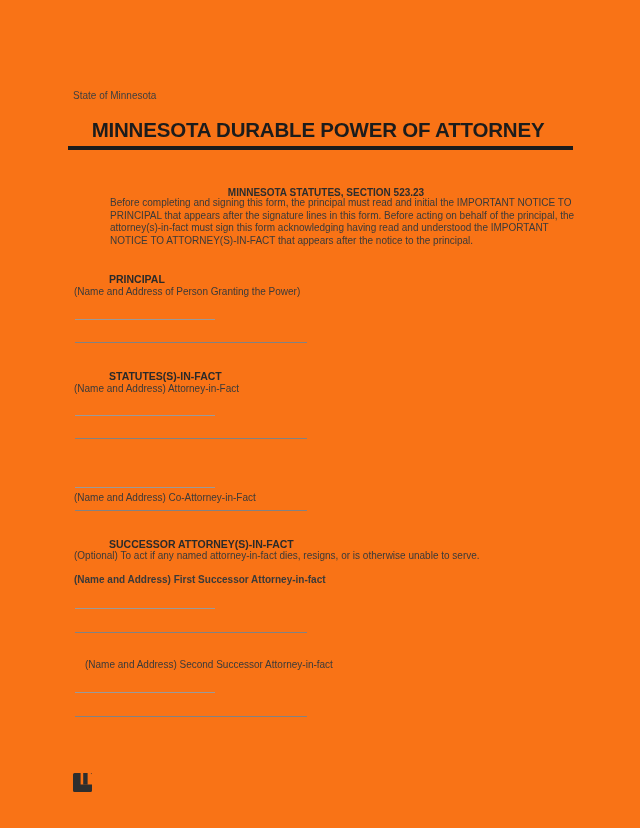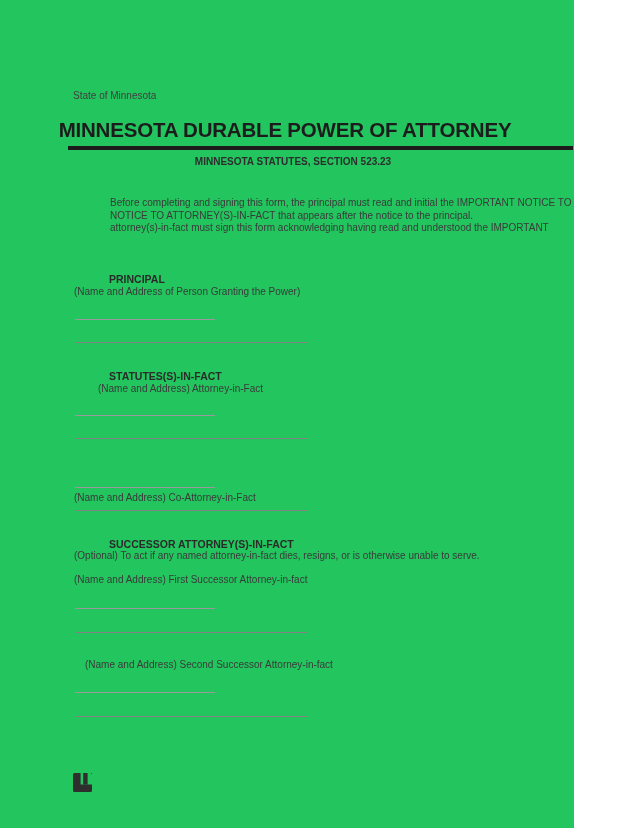--- a/index.html
+++ b/index.html
@@ -1,20 +1,20 @@
 <!DOCTYPE html>
 <html><head>
 <meta charset="utf-8">
 <style>
   html, body { margin: 0; padding: 0; background: #ffffff; }
   .page {
     position: relative;
-    width: 574px;
+    width: 640px;
     height: 828px;
-    background: #22c55e;
+    background: #f97316;
     font-family: "Liberation Sans", sans-serif;
     color: #3a3a3a;
     font-size: 10px;
     overflow: hidden;
   }
   .abs { position: absolute; }
   .jurisdiction {
     left: 73px; top: 90px;
     font-size: 10px; color: #3f3f3f;
   }
@@ -27,21 +27,21 @@
     letter-spacing: -0.2px;
     white-space: nowrap;
     padding-left: 12px;
   }
   .title-rule {
     left: 68px; top: 146px;
     width: 505px; height: 4px;
     background: #1c1c1c;
   }
   .statute-heading {
-    left: 0; right: 0; top: 156px;
+    left: 0; right: 0; top: 187px;
     text-align: center;
     font-size: 10px;
     font-weight: bold;
     color: #2d2d2d;
     padding-left: 12px;
   }
   .intro {
     left: 73px; top: 197px;
     width: 510px;
     font-size: 10px;
@@ -72,29 +72,29 @@
   .logo {
     left: 73px; top: 773px;
     width: 19px; height: 19px;
   }
   
   .y-s1-head   { left: 74px; top: 273px; }
   .y-s1-desc   { left: 74px; top: 286px; }
   .y-s1-l1     { left: 75px; top: 319px; }
   .y-s1-l2     { left: 75px; top: 342px; }
   .y-s2-head   { left: 74px; top: 370px; }
-  .y-s2-desc1  { left: 74px; top: 383px; margin-left: 24px; }
+  .y-s2-desc1  { left: 74px; top: 383px; }
   .y-s2-l1     { left: 75px; top: 415px; }
   .y-s2-l2     { left: 75px; top: 438px; }
   .y-s2-desc2  { left: 74px; top: 455px; margin-top: 37px; }
   .y-s2-l3     { left: 75px; top: 487px; }
   .y-s2-l4     { left: 75px; top: 510px; }
   .y-s3-head   { left: 74px; top: 538px; }
   .y-s3-desc   { left: 74px; top: 550px; }
-  .y-s3-lab1   { left: 74px; top: 574px; }
+  .y-s3-lab1   { left: 74px; top: 574px; font-weight: bold; }
   .y-s3-l1     { left: 75px; top: 608px; }
   .y-s3-l2     { left: 75px; top: 632px; }
   .y-s3-lab2   { left: 74px; top: 659px; margin-left: 11px; }
   .y-s3-l3     { left: 75px; top: 692px; }
   .y-s3-l4     { left: 75px; top: 716px; }
 </style>
 </head>
 <body>
 
 <div class="page">
@@ -102,22 +102,23 @@
   <div class="abs jurisdiction">State of Minnesota</div>
 
   <div class="abs doc-title">MINNESOTA DURABLE POWER OF ATTORNEY</div>
 
   <div class="abs title-rule"></div>
 
   <div class="abs statute-heading">MINNESOTA STATUTES, SECTION 523.23</div>
 
   <div class="abs intro">
     <span>Before completing and signing this form, the principal must read and initial the IMPORTANT NOTICE TO</span>
+    <span>PRINCIPAL that appears after the signature lines in this form. Before acting on behalf of the principal, the</span>
+    <span>attorney(s)-in-fact must sign this form acknowledging having read and understood the IMPORTANT</span>
     <span>NOTICE TO ATTORNEY(S)-IN-FACT that appears after the notice to the principal.</span>
-    <span>attorney(s)-in-fact must sign this form acknowledging having read and understood the IMPORTANT</span>
   </div>
 
   <div class="abs sec-heading y-s1-head">PRINCIPAL</div>
   <div class="abs sec-label y-s1-desc">(Name and Address of Person Granting the Power)</div>
   <div class="abs fill-line short y-s1-l1"></div>
   <div class="abs fill-line long y-s1-l2"></div>
 
   <div class="abs sec-heading y-s2-head">STATUTES(S)-IN-FACT</div>
   <div class="abs sec-label y-s2-desc1">(Name and Address) Attorney-in-Fact</div>
   <div class="abs fill-line short y-s2-l1"></div>

